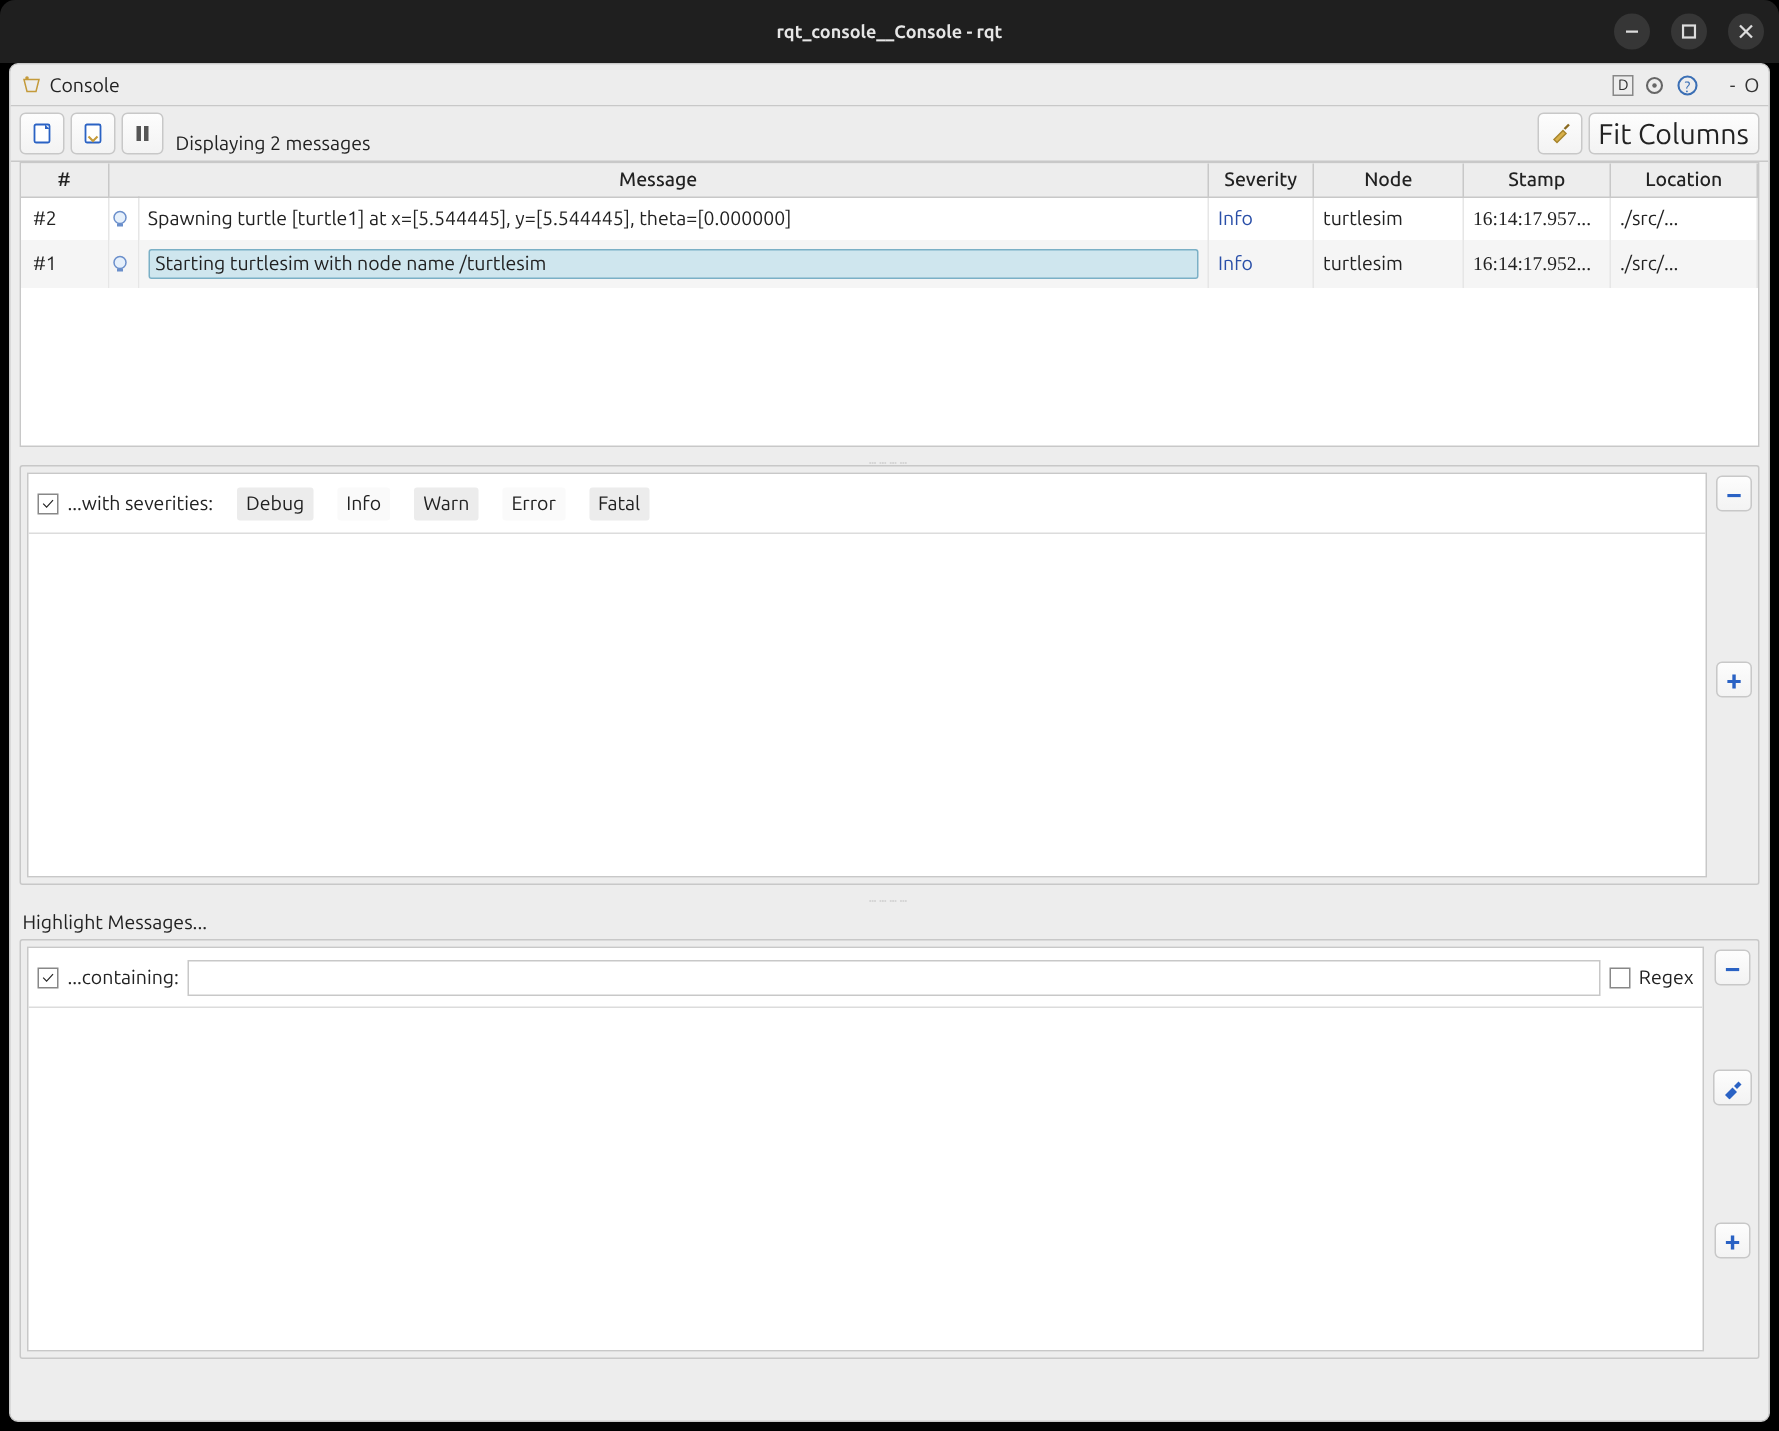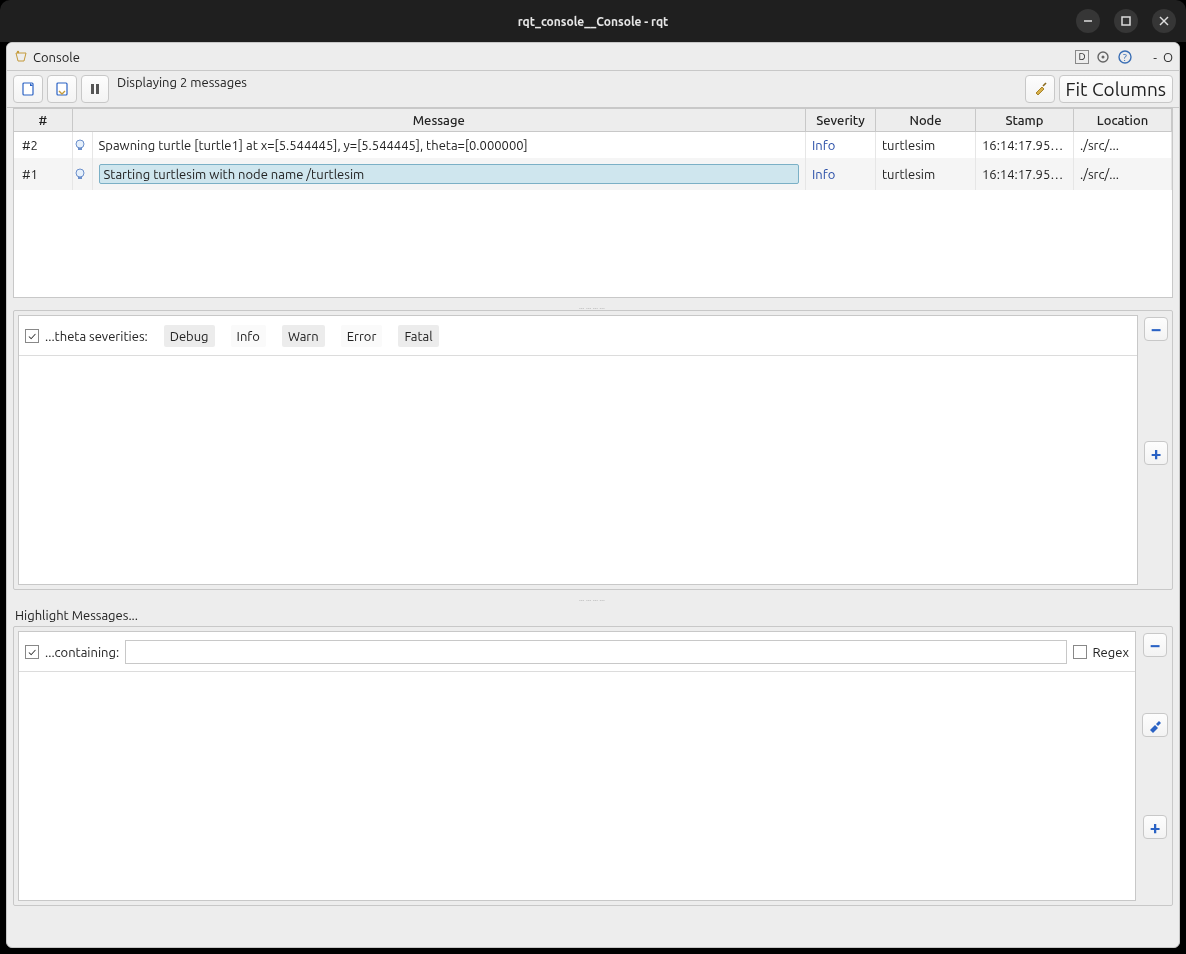--- a/index.html
+++ b/index.html
@@ -67,21 +67,21 @@
   .dockbar .left { display: flex; align-items: center; gap: 4px; }
   .dockbar .spacer { flex: 1; }
   .dockbar .right { display: flex; align-items: center; gap: 6px; color: #333; }
   .iconbox {
     width: 16px; height: 16px;
     display: inline-flex; align-items: center; justify-content: center;
     font-size: 12px;
   }
   .toolbar {
     display: flex;
-    align-items: flex-start;
+    align-items: flex-end;
     padding: 4px 6px;
     gap: 4px;
     border-bottom: 1px solid #c8c8c8;
     background: #ededed;
   }
   .btn {
     height: 28px;
     min-width: 28px;
     border: 1px solid #c8c8c8;
     background: linear-gradient(#fdfdfd,#f3f3f3);
@@ -126,21 +126,21 @@
     white-space: nowrap;
     overflow: hidden;
     text-overflow: ellipsis;
     font-size: 13px;
   }
   .msgtable tbody tr:nth-child(even) { background: #f5f5f5; }
   .msgtable .col-num { width: 58px; text-align: left; padding-left: 8px;}
   .msgtable .col-msg { width: auto; }
   .msgtable .col-sev { width: 70px; }
   .msgtable .col-node { width: 100px; }
-  .msgtable .col-stamp { width: 98px; }
+  .msgtable .col-stamp { width: 98px; font-family: Liberation Serif, serif; }
   .msgtable .col-loc { width: 98px; }
   .msgtable .iconcell { width: 20px; text-align: center; padding: 0; }
   .sev-link { color: #2a4fa8; }
   .row-selected .msgcell {
     background: #cfe6ee;
     border: 1px solid #7bb0c6;
     border-radius: 2px;
     display: inline-block;
     padding: 2px 4px;
     width: 100%;
@@ -359,21 +359,21 @@
         </tbody>
     </table>
   </div>
 
   <div class="grip">┄┄┄┄</div>
 
   <div class="panel" style="height:280px">
     <div class="listarea">
       <div class="filter-row">
         <span class="chk">✓</span>
-        <span>...theta severities:</span>
+        <span>...with severities:</span>
         <span style="width:4px"></span>
         <span id="sevchips" style="display:flex;gap:16px">
             <span class="sevchip">Debug</span>
             <span class="sevchip unsel">Info</span>
             <span class="sevchip">Warn</span>
             <span class="sevchip unsel">Error</span>
             <span class="sevchip">Fatal</span>
           </span>
       </div>
     </div>

